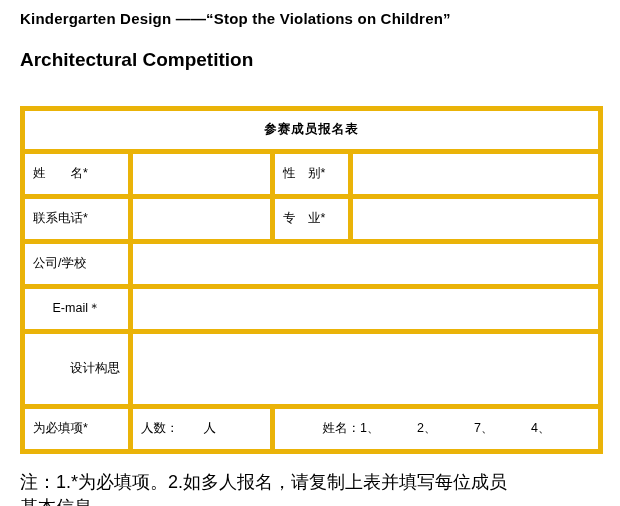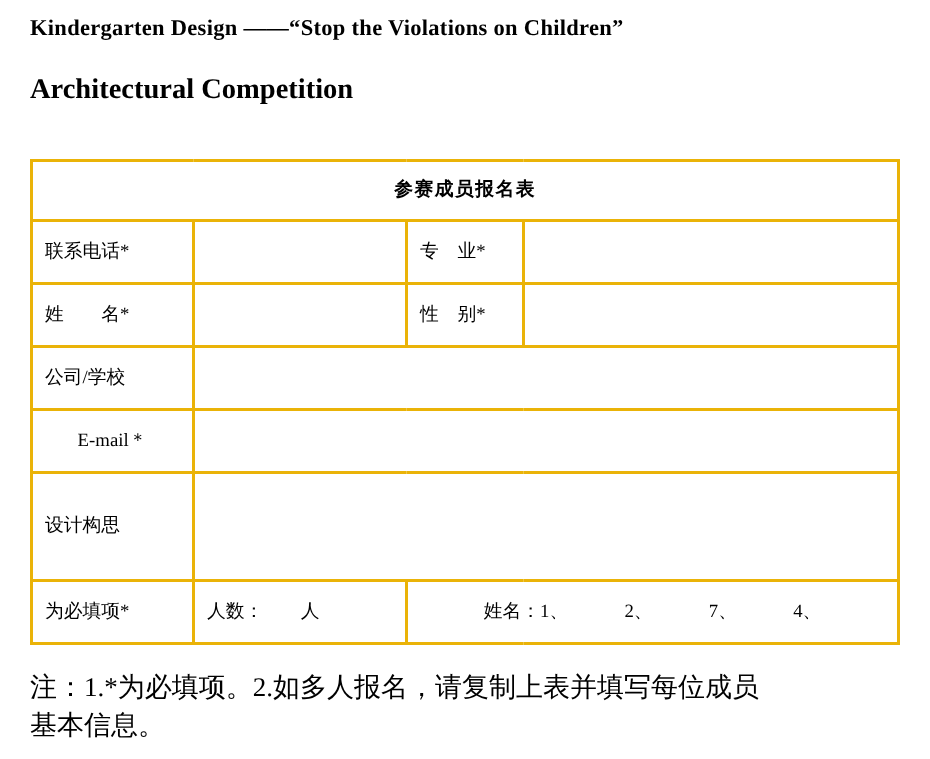--- a/index.html
+++ b/index.html
@@ -13,21 +13,20 @@
     font-family: "Liberation Sans", sans-serif;
     color: #000000;
     overflow: hidden;
   }
   .page {
     position: relative;
     width: 536px;
     height: 506px;
     box-sizing: border-box;
     padding: 0 20px;
-    font-family: Liberation Serif, serif;
   }
   .heading {
     font-weight: bold;
     font-size: 15px;
     letter-spacing: 0.2px;
     padding-top: 10px;
     line-height: 1.2;
   }
   .heading-line2 {
     font-weight: bold;
@@ -35,21 +34,21 @@
     padding-top: 21px;
     line-height: 1.2;
   }
   table.form {
     margin-top: 34px;
     border-collapse: collapse;
     width: 578px;
     table-layout: fixed;
   }
   table.form td {
-    border: 2px solid #eab308;
+    border: 5px solid #eab308;
     font-size: 12.5px;
     padding: 0 8px;
     vertical-align: middle;
   }
   .title-cell {
     text-align: center;
     font-weight: bold;
     font-size: 17px;
     height: 38px;
     letter-spacing: 1px;
@@ -92,41 +91,41 @@
       <col style="width:108px">
       <col style="width:142px">
       <col style="width:78px">
       <col style="width:250px">
     </colgroup>
     <tbody>
       <tr>
         <td class="title-cell" colspan="4">参赛成员报名表</td>
       </tr>
       <tr>
+        <td class="label">姓　　名*</td>
+        <td class="fill-cell"></td>
+        <td class="label">性　别*</td>
+        <td class="fill-cell"></td>
+      </tr>
+      <tr>
         <td class="label">联系电话*</td>
         <td class="fill-cell"></td>
         <td class="label">专　业*</td>
-        <td class="fill-cell"></td>
-      </tr>
-      <tr>
-        <td class="label">姓　　名*</td>
-        <td class="fill-cell"></td>
-        <td class="label">性　别*</td>
         <td class="fill-cell"></td>
       </tr>
       <tr>
         <td class="label">公司/学校</td>
         <td class="fill-cell" colspan="3"></td>
       </tr>
       <tr>
         <td class="label" style="text-align:center">E-mail＊</td>
         <td class="fill-cell" colspan="3"></td>
       </tr>
       <tr>
-        <td class="label row-idea idea-label" style="text-align:left">设计构思</td>
+        <td class="label row-idea idea-label" style="text-align:right">设计构思</td>
         <td class="fill-cell row-idea" colspan="3"></td>
       </tr>
       <tr>
         <td class="label">为必填项*</td>
         <td class="member-count">人数：　　人</td>
         <td class="member-names" colspan="2">姓名：1、　　　2、　　　7、　　　4、</td>
       </tr>
     </tbody>
   </table>
 

